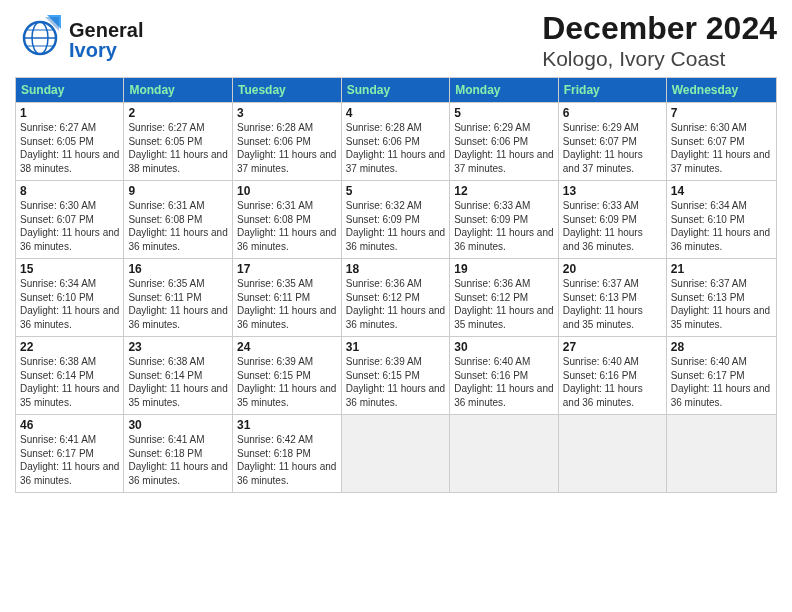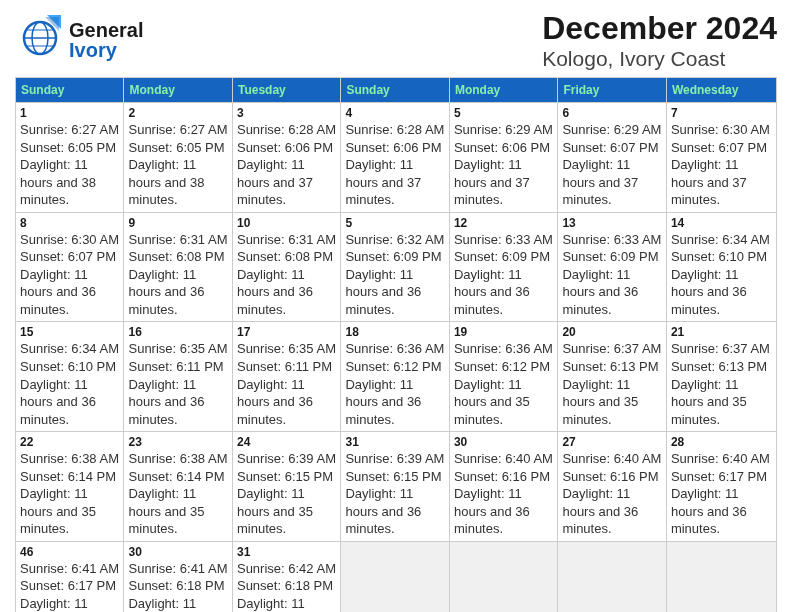--- a/index.html
+++ b/index.html
@@ -58,21 +58,21 @@
       background: #f0f0f0;
     }
     .day-num {
       font-size: 12px;
       font-weight: bold;
       color: #1a1a1a;
       display: block;
       margin-bottom: 1px;
     }
     .day-detail {
-      font-size: 13px;
+      font-size: 10px;
       color: #333;
       line-height: 1.35;
     }
     
     .logo-wrap {
       display: flex;
       align-items: flex-end;
     }
     .logo-svg {
       margin-right: 4px;

